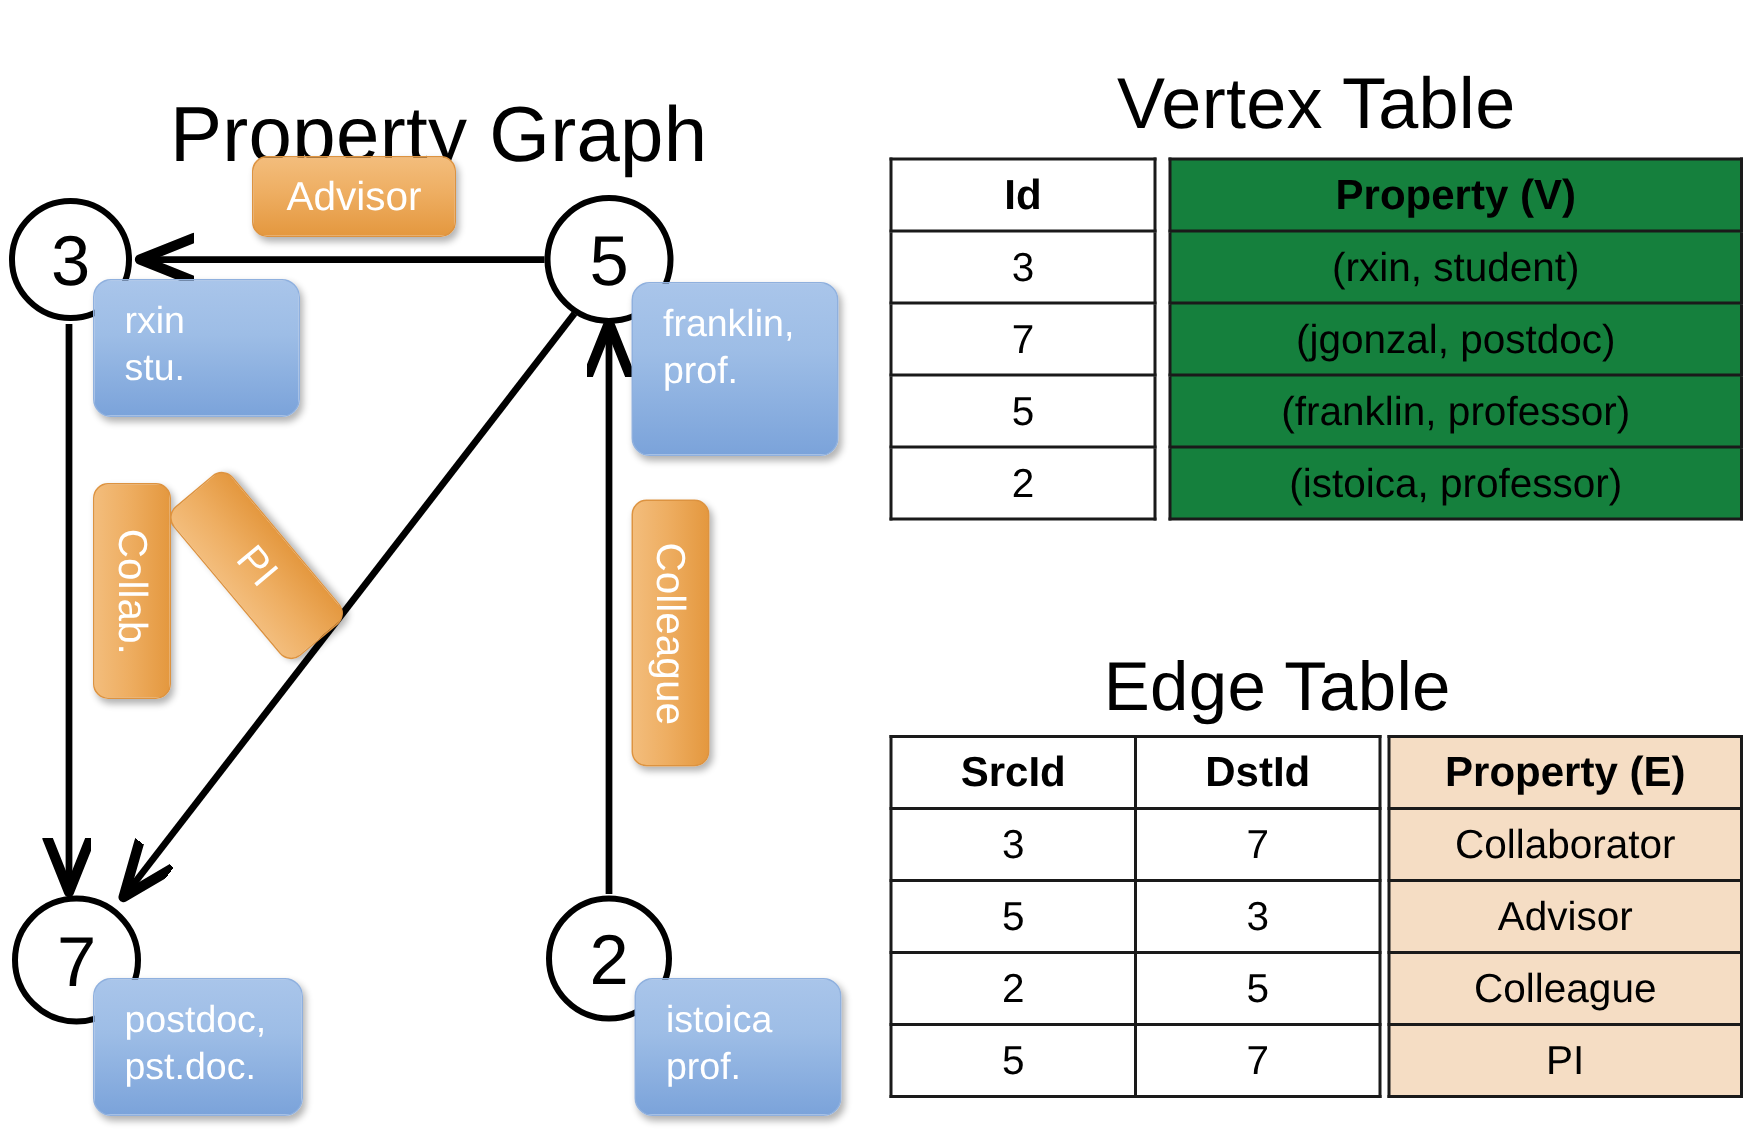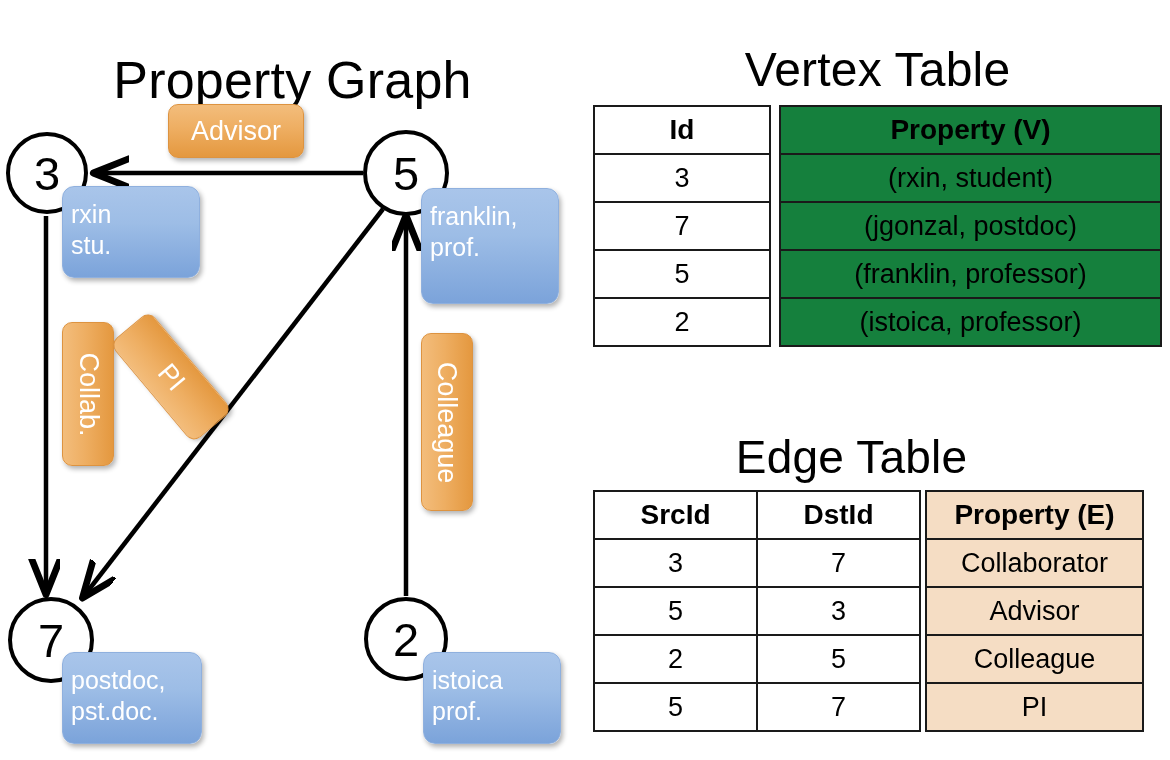--- a/index.html
+++ b/index.html
@@ -21,21 +21,21 @@
   .section-title {
     position: absolute;
     text-align: center;
     font-family: "Liberation Sans", sans-serif;
     font-weight: 300;
     color: #000;
     letter-spacing: 0.2px;
     white-space: nowrap;
   }
   #title-property-graph {
-    left: 0; top: 16px; width: 585px;
+    left: 0; top: 26px; width: 585px;
     font-size: 52px;
     line-height: 58px;
   }
   #title-vertex-table {
     left: 585px; top: 10px; width: 585px;
     font-size: 48px;
     line-height: 56px;
   }
   #title-edge-table {
     left: 559px; top: 398px; width: 585px;
@@ -80,21 +80,21 @@
   .prop-box {
     position: absolute;
     border-radius: 12px;
     background: linear-gradient(180deg, #a9c5ea 0%, #9dbde6 40%, #7ba3da 100%);
     border: 1px solid #8fb0de;
     box-shadow: 2px 3px 5px rgba(0,0,0,0.30);
     color: #ffffff;
     font-size: 25px;
     line-height: 31px;
     font-weight: 300;
-    padding: 12px 14px 12px 8px;
+    padding: 12px 14px 12px 20px;
     box-sizing: border-box;
     z-index: 6;
     white-space: pre-line;
   }
   #prop-rxin      { left: 62px;  top: 186px; width: 138px; height: 92px; }
   #prop-franklin  { left: 421px; top: 188px; width: 138px; height: 116px; }
   #prop-jgonzal   { left: 62px;  top: 652px; width: 140px; height: 92px; }
   #prop-istoica   { left: 423px; top: 652px; width: 138px; height: 92px; }
 
   
@@ -162,21 +162,21 @@
   }
   .tbl.blue td, .tbl.blue th { background: #15803d; }
   .tbl.orange td, .tbl.orange th { background: #f5ddc4; }
   .tbl.plain td, .tbl.plain th { background: #ffffff; }
 
   
   #vertex-id-table       { left: 593px; top: 105px; width: 178px; }
   #vertex-property-table { left: 779px; top: 105px; width: 383px; }
   
   #edge-ids-table        { left: 593px; top: 490px; width: 328px; }
-  #edge-property-table   { left: 925px; top: 490px; width: 219px; }
+  #edge-property-table   { left: 925px; top: 490px; width: 237px; }
   #edge-ids-table col.c  { width: 50%; }
 </style>
 </head>
 <body>
 
 <div id="graph-panel">
 
   <h1 id="title-property-graph" class="section-title">Property Graph</h1>
 
   <svg id="graph-edges" viewBox="0 0 585 760">

